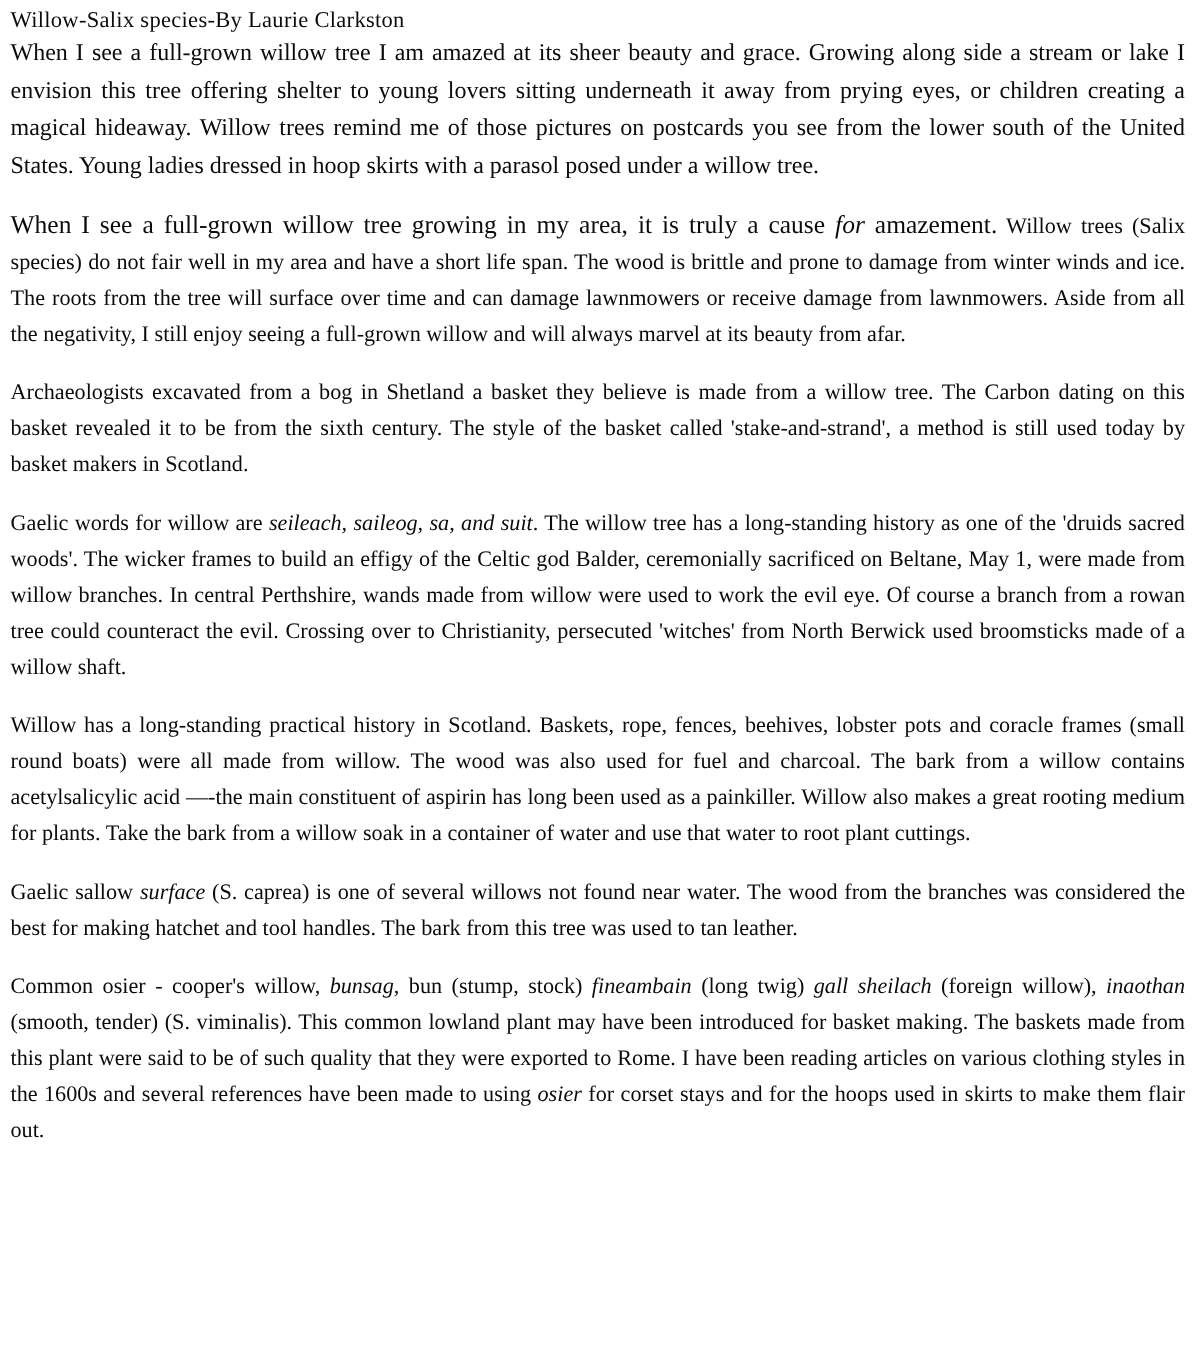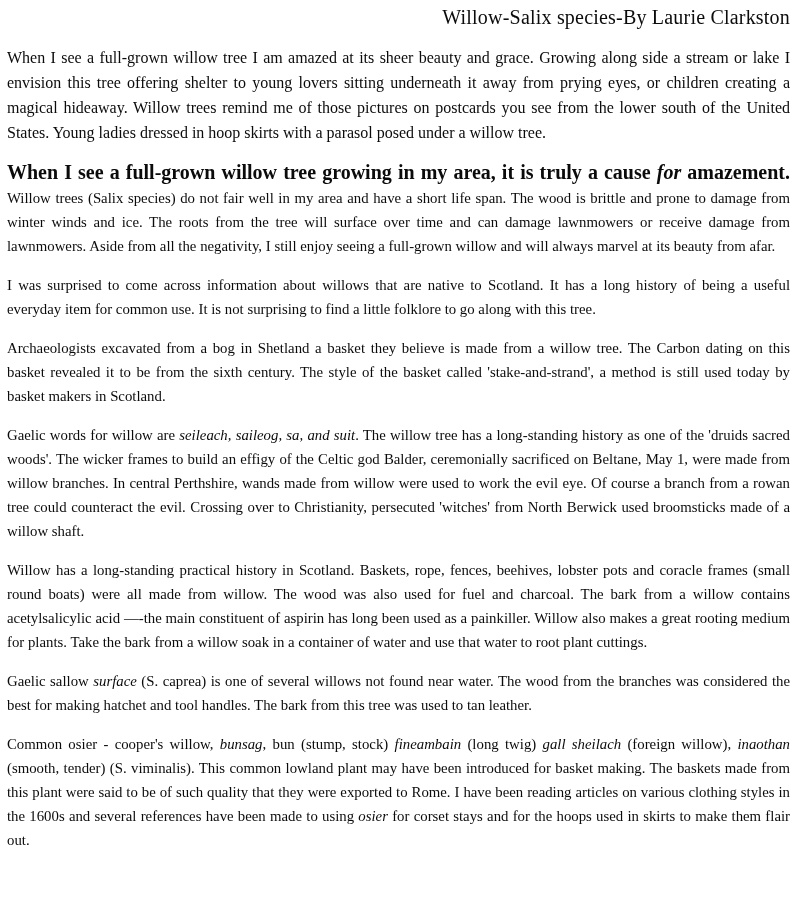--- a/index.html
+++ b/index.html
@@ -3,40 +3,39 @@
 <meta charset="utf-8">
 <style>
   html,body{margin:0;padding:0;}
   body{
     width:800px;height:899px;overflow:hidden;
     background:#ffffff;color:#0b0b0b;
     font-family:"Liberation Serif","DejaVu Serif",serif;
   }
   .page{padding:4px 10px 0 7px;}
   .title{
-    font-size:20px;font-weight:400;text-align:right;
-    margin:2px 0 16px 0;letter-spacing:.2px;
+    font-size:15px;font-weight:400;text-align:left;
+    margin:2px 0 0 0;letter-spacing:.2px;
   }
   .para{text-align:justify;margin:0 0 15px 0;}
   .para.lg{font-size:16px;line-height:25px;}
   .para.sm{font-size:14.8px;line-height:24px;}
   .it{font-style:italic;margin-top:28px;}
-  .lgseg{font-size:20px;font-weight:bold;}
+  .lgseg{font-size:17px;}
 </style>
 </head>
 <body>
 
 <div class="page">
   <h1 class="title">Willow-Salix species-By Laurie Clarkston</h1>
 
   <p class="para lg"><span>When I see a full-grown willow tree I am amazed at its sheer beauty and grace. Growing along side a stream or lake I envision this tree offering shelter to young lovers sitting underneath it away from prying eyes, or children creating a magical hideaway. Willow trees remind me of those pictures on postcards you see from the lower south of the United States. Young ladies dressed in hoop skirts with a parasol posed under a willow tree.</span></p>
 
   <p class="para sm"><span class="lgseg">When I see a full-grown willow tree growing in my area, it is truly a cause </span><span class="it lgseg">for</span><span class="lgseg"> amazement.</span><span> Willow trees (Salix species) do not fair well in my area and have a short life span. The wood is brittle and prone to damage from winter winds and ice. The roots from the tree will surface over time and can damage lawnmowers or receive damage from lawnmowers. Aside from all the negativity, I still enjoy seeing a full-grown willow and will always marvel at its beauty from afar.</span></p>
 
-  <p class="para sm"><span>I was surprised to come across information about willows that are native to Scotland. It has a long history of being a useful everyday item for common use. It is not surprising to find a little folklore to go along with this tree.</span></p>
 
   <p class="para sm"><span>Archaeologists excavated from a bog in Shetland a basket they believe is made from a willow tree. The Carbon dating on this basket revealed it to be from the sixth century. The style of the basket called 'stake-and-strand', a method is still used today by basket makers in Scotland.</span></p>
 
   <p class="para sm"><span>Gaelic words for willow are </span><span class="it">seileach, saileog, sa, and suit</span><span>. The willow tree has a long-standing history as one of the 'druids sacred woods'. The wicker frames to build an effigy of the Celtic god Balder, ceremonially sacrificed on Beltane, May 1, were made from willow branches. In central Perthshire, wands made from willow were used to work the evil eye. Of course a branch from a rowan tree could counteract the evil. Crossing over to Christianity, persecuted 'witches' from North Berwick used broomsticks made of a willow shaft.</span></p>
 
   <p class="para sm"><span>Willow has a long-standing practical history in Scotland. Baskets, rope, fences, beehives, lobster pots and coracle frames (small round boats) were all made from willow. The wood was also used for fuel and charcoal. The bark from a willow contains acetylsalicylic acid —-the main constituent of aspirin has long been used as a painkiller. Willow also makes a great rooting medium for plants. Take the bark from a willow soak in a container of water and use that water to root plant cuttings.</span></p>
 
   <p class="para sm"><span>Gaelic sallow </span><span class="it">surface</span><span> (S. caprea) is one of several willows not found near water. The wood from the branches was considered the best for making hatchet and tool handles. The bark from this tree was used to tan leather.</span></p>
 
   <p class="para sm"><span>Common osier - cooper's willow, </span><span class="it">bunsag</span><span>, bun (stump, stock) </span><span class="it">fineambain</span><span> (long twig) </span><span class="it">gall sheilach</span><span> (foreign willow), </span><span class="it">inaothan</span><span> (smooth, tender) (S. viminalis). This common lowland plant may have been introduced for basket making. The baskets made from this plant were said to be of such quality that they were exported to Rome. I have been reading articles on various clothing styles in the 1600s and several references have been made to using </span><span class="it">osier</span><span> for corset stays and for the hoops used in skirts to make them flair out.</span></p>

